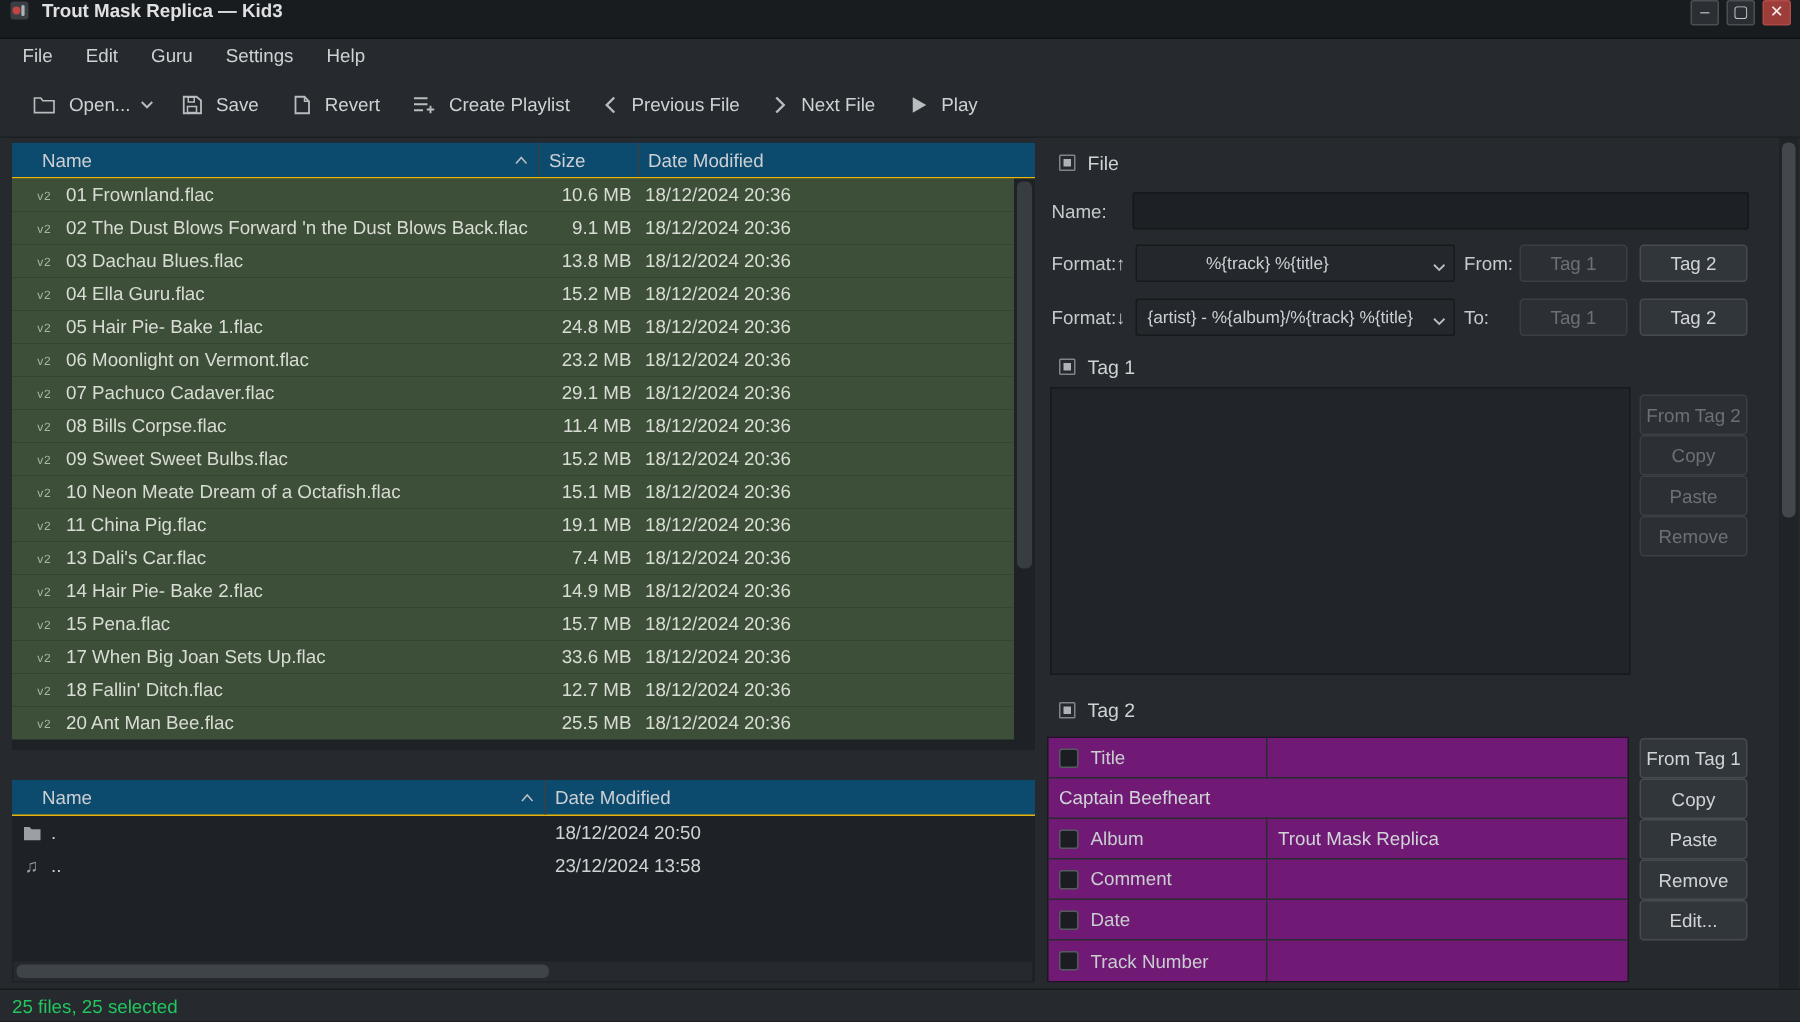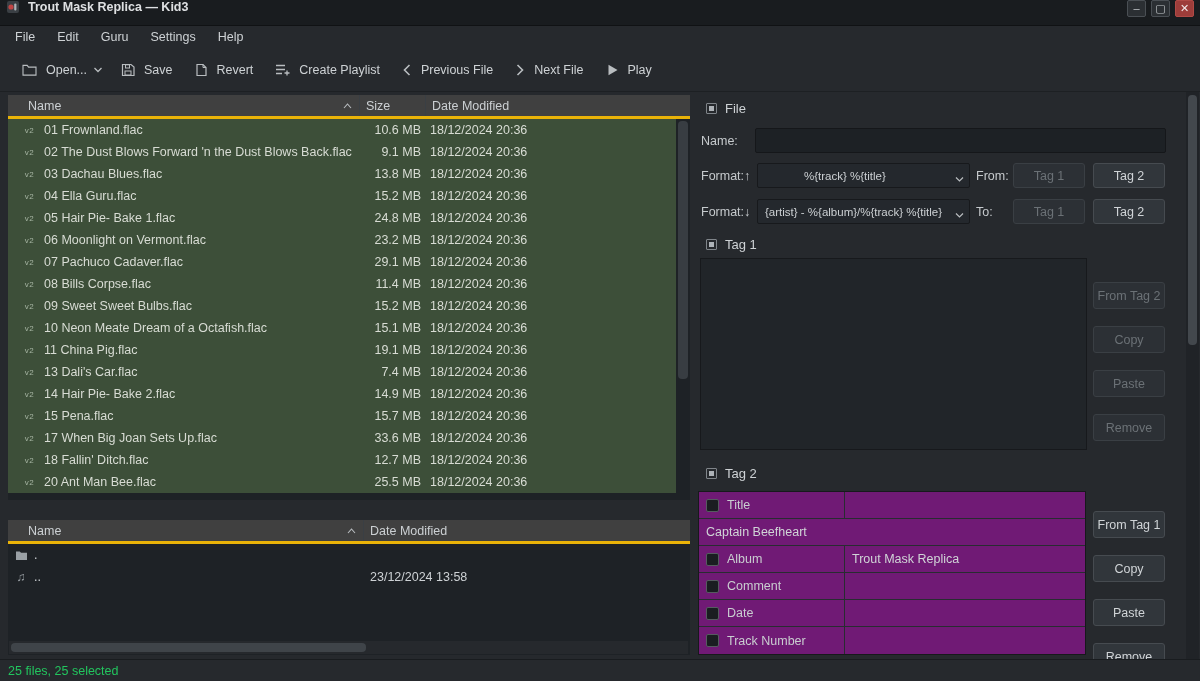--- a/index.html
+++ b/index.html
@@ -17,21 +17,21 @@
   
   .menubar{position:absolute;left:0;top:26px;width:100%;height:22px;display:flex;align-items:center;padding-left:4px;}
   .menu-item{padding:2px 11px;font-size:12.5px;color:#ced2d5;}
   
   .toolbar{position:absolute;left:0;top:48px;width:100%;height:44px;display:flex;align-items:center;
     gap:6px;padding-left:14px;border-bottom:1px solid #1d2023;}
   .tool-btn{display:flex;align-items:center;gap:9px;padding:6px 8px;font-size:12.5px;color:#ced2d5;white-space:nowrap;}
   .tool-chevron{padding:6px 4px 6px 0;margin-left:-8px;display:flex;align-items:center;}
   .ticon{display:inline-flex;align-items:center;}
   
-  .list-header{display:grid;height:24px;background:#404040;border-bottom:3px solid #eab308;
+  .list-header{display:grid;height:24px;background:#0c4a6e;border-bottom:1px solid #eab308;
     align-items:stretch;font-size:12.5px;color:#ccd0d3;}
   .hcell{position:relative;display:flex;align-items:center;padding-left:6px;border-right:1px solid #3a3f44;}
   .hcell:last-child{border-right:none;}
   .hcell.first{padding-left:20px;}
   .sort-arrow{margin-left:auto;margin-right:7px;display:inline-flex;}
   
   .file-list{position:absolute;left:8px;top:95px;width:682px;height:405px;background:#1e2226;overflow:hidden;}
   .file-grid{grid-template-columns:352px 66px 1fr;}
   .flist-rows{width:668px;}
   .flist-row{display:grid;grid-template-columns:352px 66px 1fr;height:22px;align-items:center;font-size:12.5px;}
@@ -73,21 +73,21 @@
   .combo-up{left:59px;top:71px;padding-left:46px;}
   .combo-down{left:59px;top:107px;}
   .sbtn{position:absolute;width:72px;height:25px;background:#31363b;border:1px solid #464b50;border-radius:3px;
     display:flex;align-items:center;justify-content:center;font-size:12.5px;color:#d0d4d7;}
   .sbtn.disabled{color:#6b7176;background:#2c3035;border-color:#3a3f44;}
   .btn-from-tag1{left:315px;top:71px;}
   .btn-from-tag2{left:395px;top:71px;}
   .btn-to-tag1{left:315px;top:107px;}
   .btn-to-tag2{left:395px;top:107px;}
   .tag1-area{position:absolute;left:2px;top:166px;width:387px;height:192px;background:#212529;border:1px solid #17191c;}
-  .btn-col{position:absolute;width:72px;display:flex;flex-direction:column;gap:17px;margin-top:19px;}
+  .btn-col{position:absolute;width:72px;display:flex;flex-direction:column;gap:0;}
   .tag1-btns{left:395px;top:171px;}
   .tag2-btns{left:395px;top:400px;}
   .pbtn{width:72px;height:27px;background:#31363b;border:1px solid #464b50;border-radius:3px;
     display:flex;align-items:center;justify-content:center;font-size:12.5px;color:#d0d4d7;flex:0 0 27px;}
   .tag1-btns .pbtn{color:#6b7176;background:#2c3035;border-color:#3a3f44;}
   .tag2-table{position:absolute;left:0;top:399px;width:388px;background:#701a75;border:1px solid #17191c;}
   .t2row{display:grid;grid-template-columns:146px 1fr;height:27px;border-bottom:1px solid #282c31;align-items:center;}
   .t2row:last-child{border-bottom:none;}
   .t2label{display:flex;align-items:center;gap:8px;padding-left:7px;border-right:1px solid #282c31;height:100%;font-size:12.5px;color:#c9cdd0;}
   .checkbox{width:13px;height:13px;background:#1a1d21;border:1px solid #565b60;border-radius:2px;flex:0 0 13px;}
@@ -375,20 +375,21 @@
         <div class="dlist-row">
     <div class="dcell-name">
       <span class="dir-icon">
         <svg width="13" height="11" viewBox="0 0 14 12">
                 <path d="M1 1.5h4l1.5 1.5H13v8H1z" fill="#9aa0a5"></path>
               </svg>
       </span>
 
       <span>.</span>
     </div>
+    <div class="dcell-date">18/12/2024 20:50</div>
   </div>
         <div class="dlist-row">
     <div class="dcell-name">
 
       <span class="dir-icon">♫</span>
       <span>..</span>
     </div>
     <div class="dcell-date">23/12/2024 13:58</div>
   </div>
       </div>

